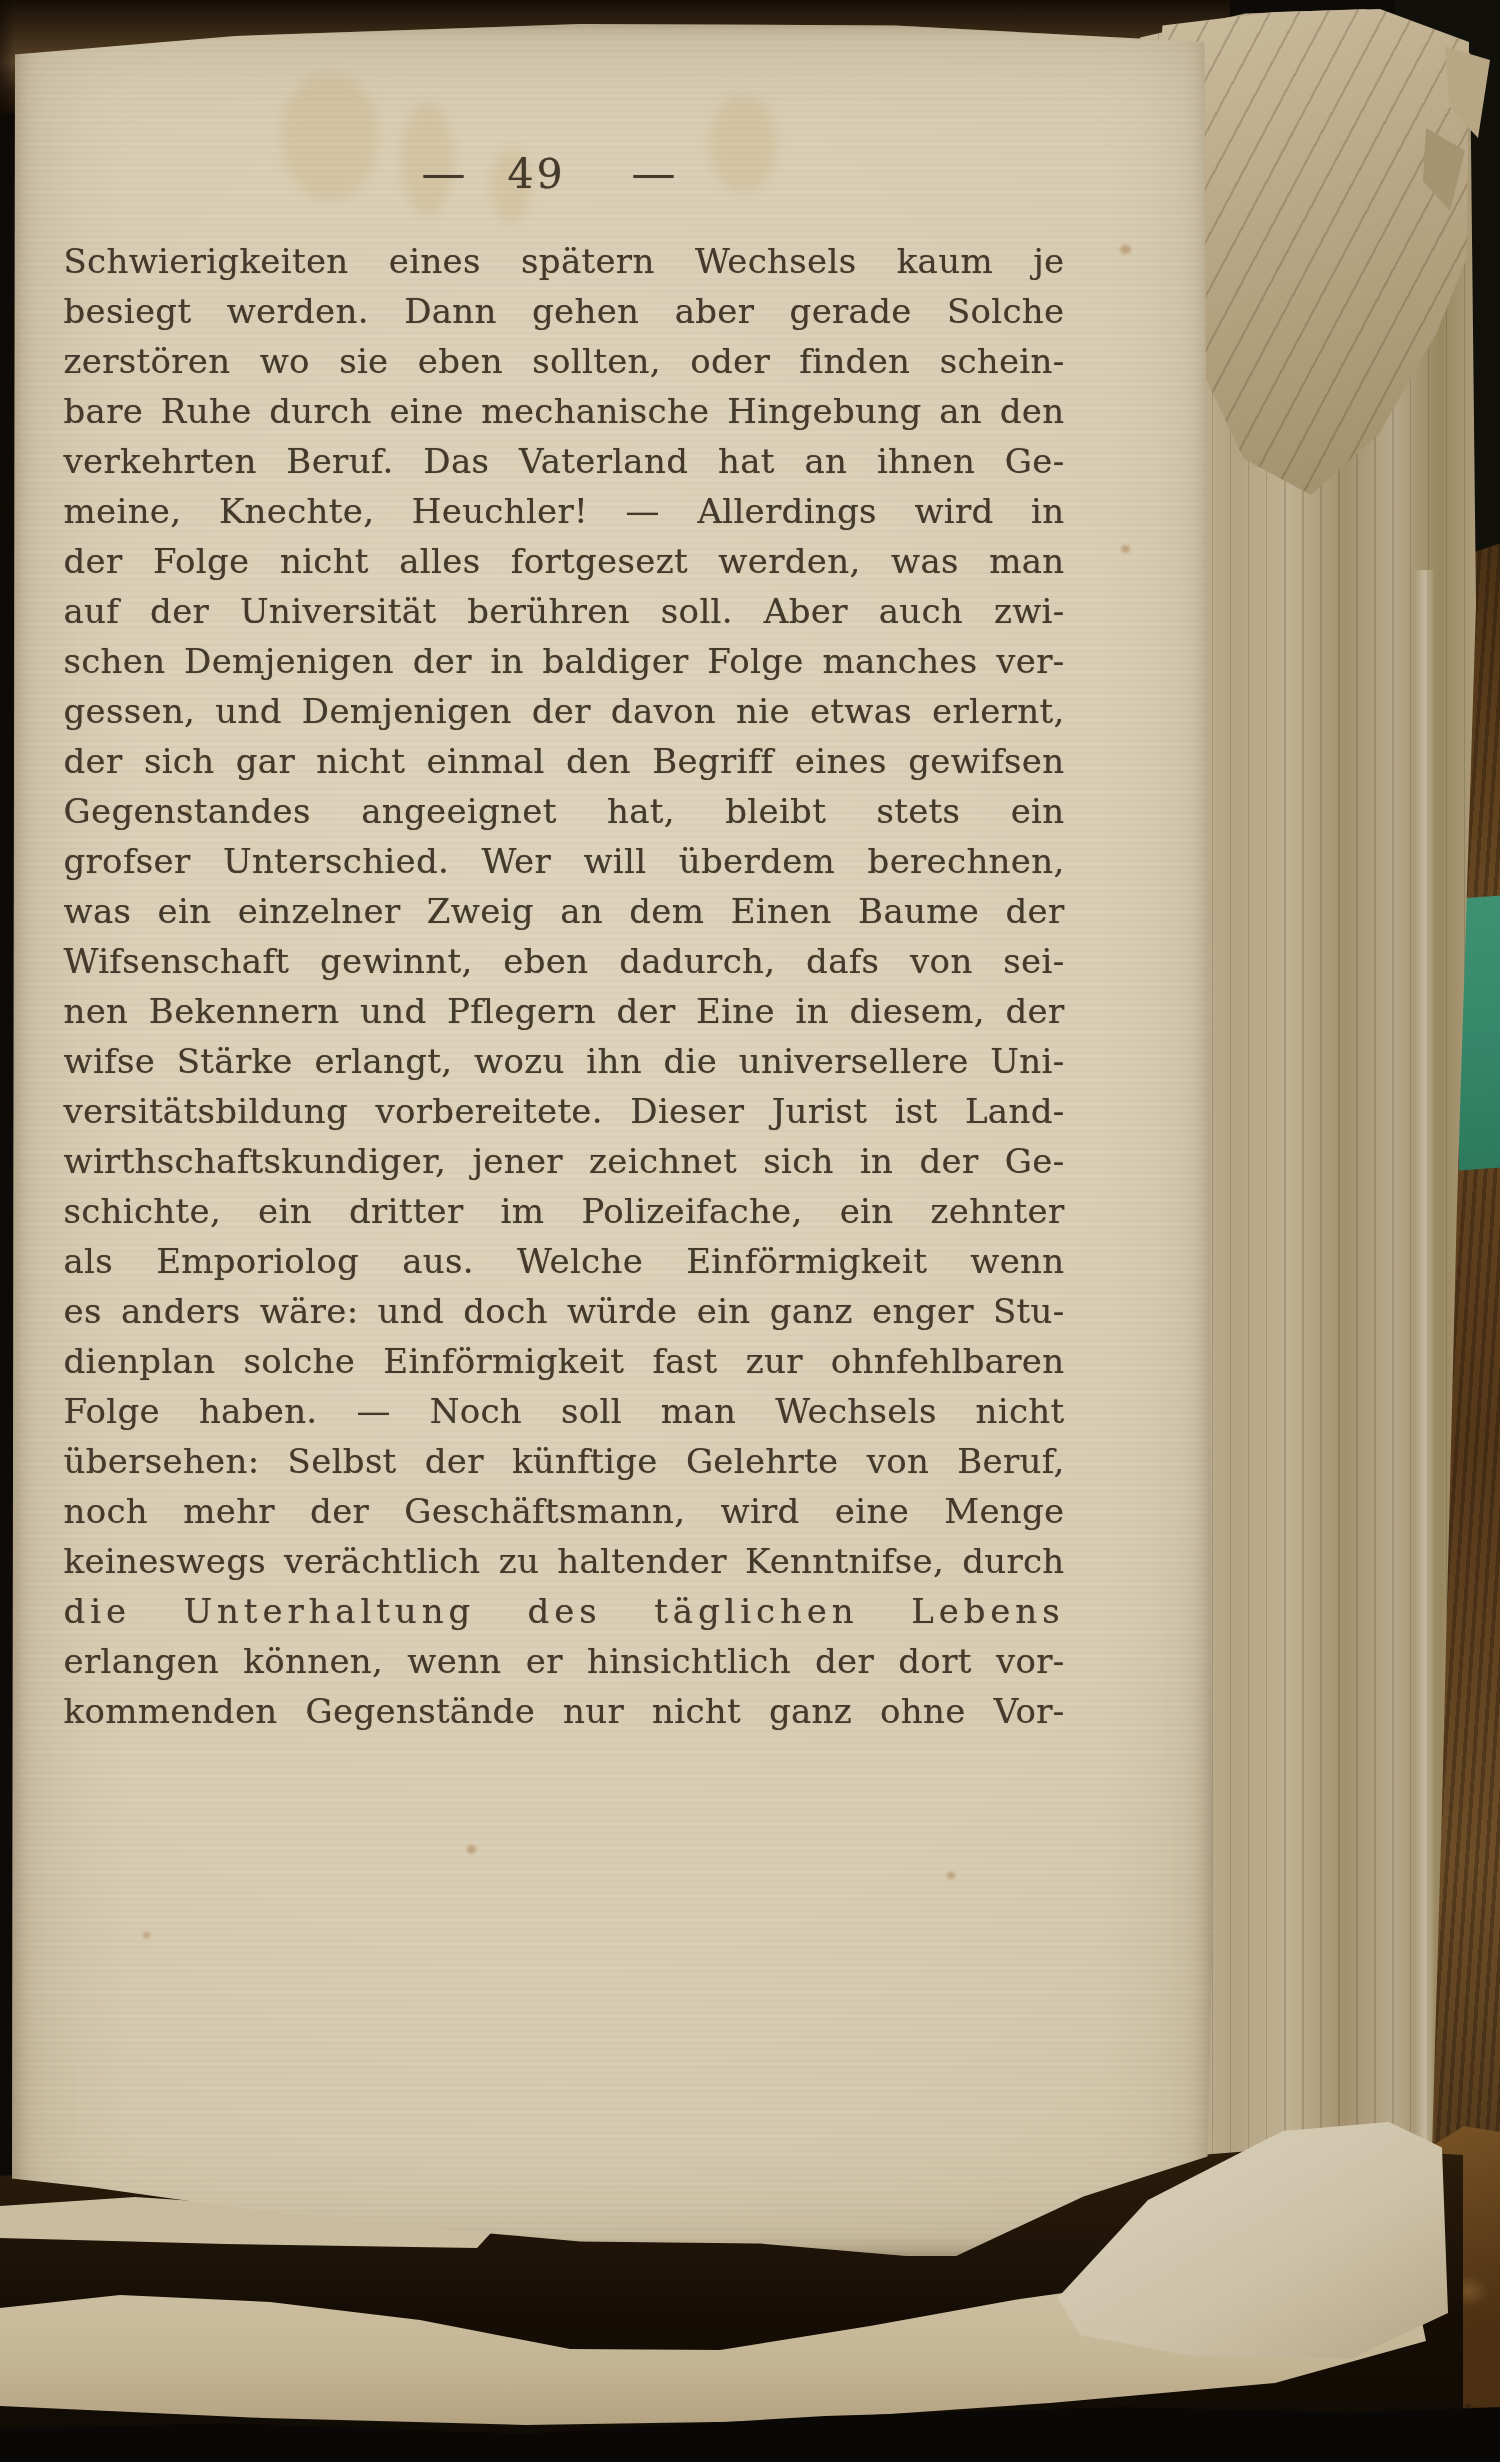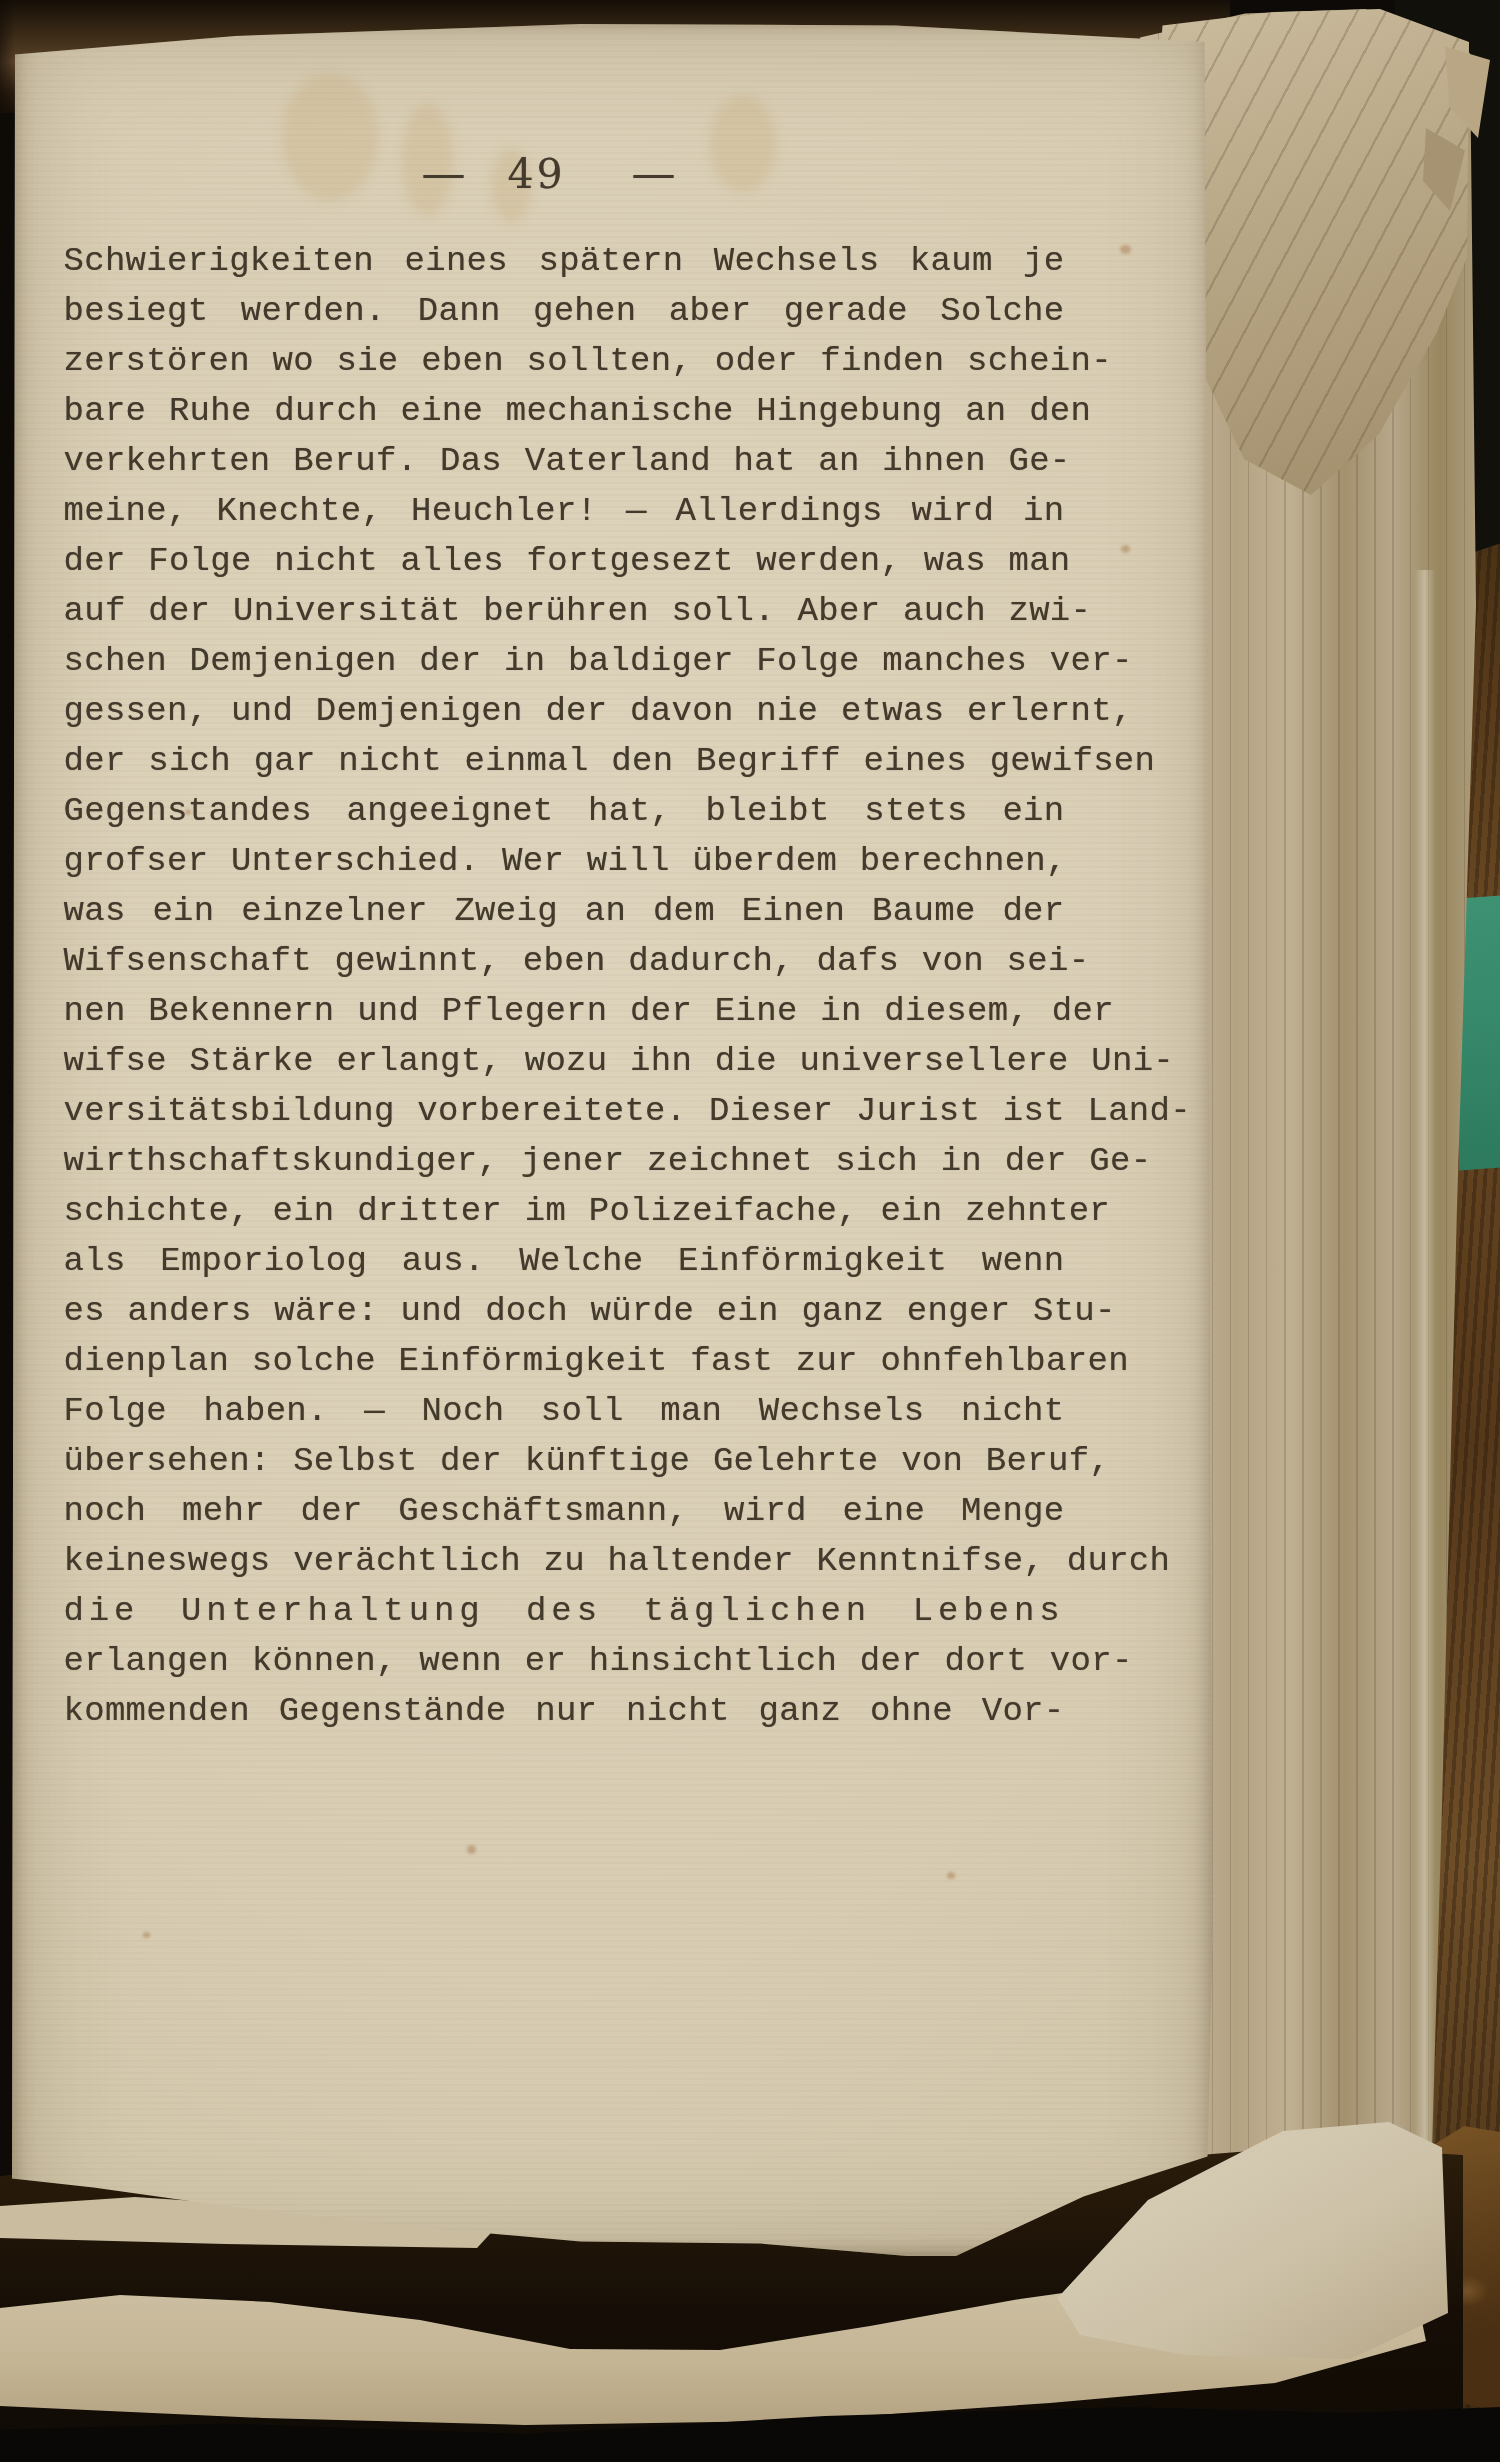--- a/index.html
+++ b/index.html
@@ -76,21 +76,21 @@
   .stain{position:absolute;border-radius:50%;filter:blur(5.3px);background:rgba(186,142,80,.17);}
   .fox{position:absolute;border-radius:50%;filter:blur(1.5px);background:rgba(152,100,48,.38);}
 
   
   #header{left:0;top:114px;width:1125px;height:60px;position:absolute;}
   .hitem{position:absolute;color:#453b2d;text-shadow:0 0 0.8px rgba(60,50,38,.55);}
   #hdash1{left:411px;top:13.5px;font-size:44px;letter-spacing:-1.5px;}
   #hnum{left:497px;top:0;font-size:41px;letter-spacing:3px;margin-top:16px;}
   #hdash2{left:621px;top:13.5px;font-size:44px;letter-spacing:-1.5px;}
 
-  #text-block{position:absolute;left:53px;top:218px;width:1001px;font-family:Liberation Mono, monospace;}
+  #text-block{position:absolute;left:53px;top:218px;width:1001px;}
   .line{
     height:50px;font-size:34px;line-height:47px;color:#433a2c;
     text-align:justify;text-align-last:justify;
     letter-spacing:0.3px;word-spacing:1.9px;white-space:nowrap;
     text-shadow:0 0 0.8px rgba(62,52,38,.55);
   }
   .line.spaced{letter-spacing:4.9px;word-spacing:4.5px;}
 </style>
 </head>
 <body>

